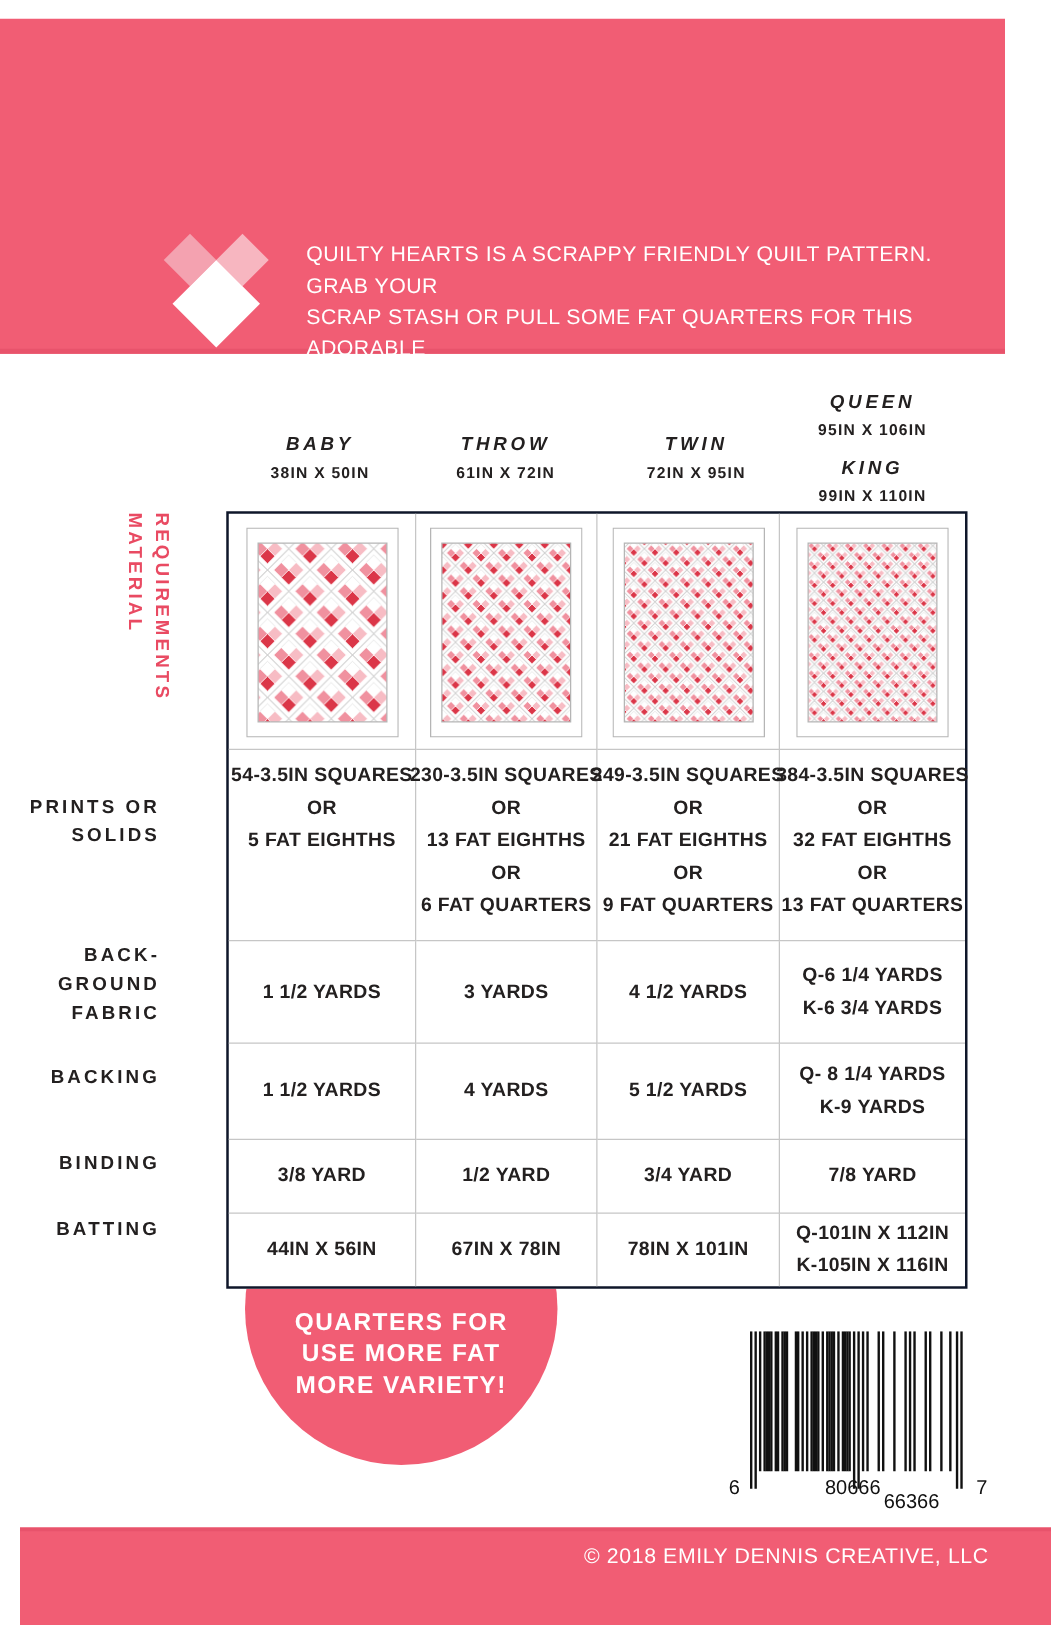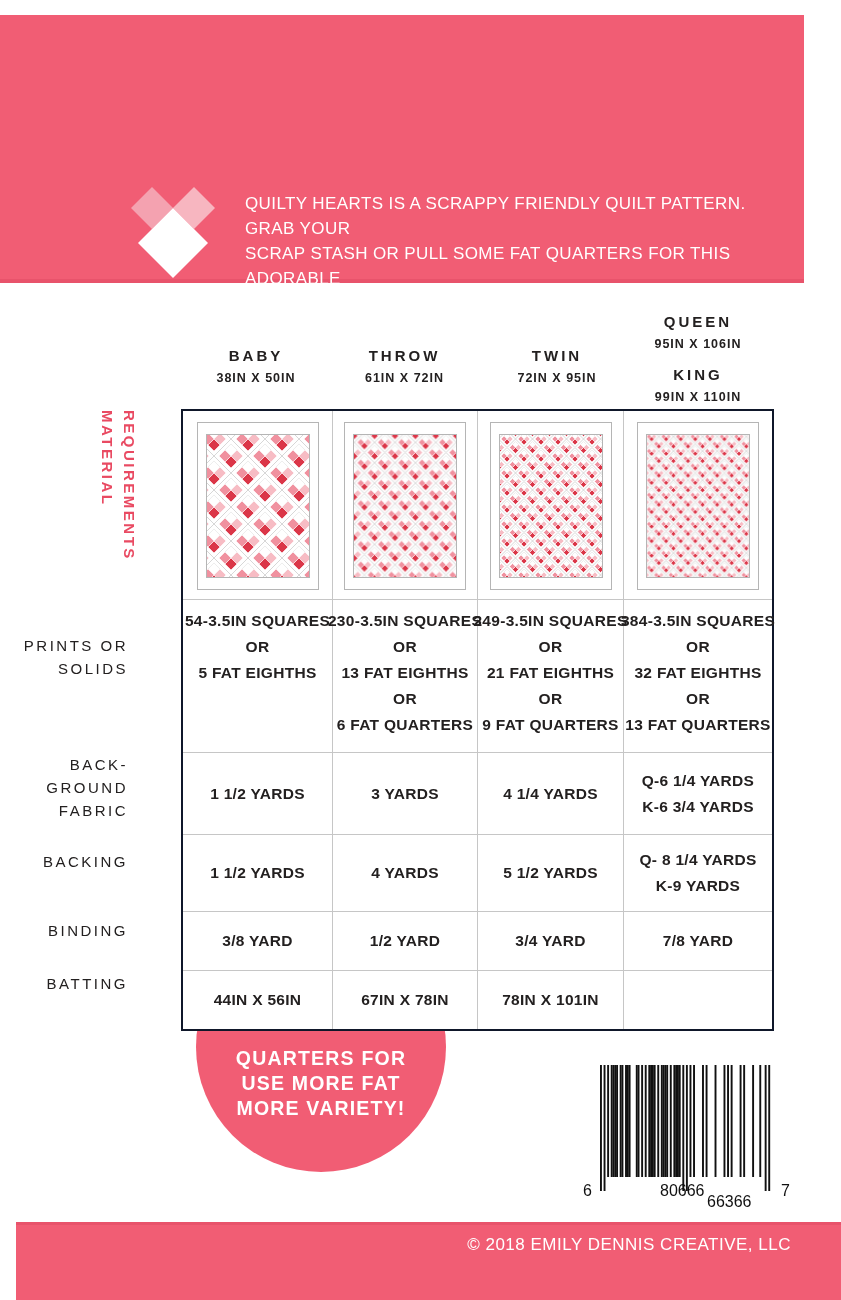--- a/index.html
+++ b/index.html
@@ -18,21 +18,21 @@
     color:#ffffff; font-size:17px; line-height:25px; letter-spacing:0.4px; font-weight:400;
   }
   
   #vert-label {
     position:absolute; left:96px; top:410px; height:140px;
     writing-mode:vertical-lr;
     color:#E94A62; font-weight:700; font-size:15px; letter-spacing:2.5px; line-height:22px;
   }
   
   .col-head { position:absolute; text-align:center; }
-  .col-name { font-size:15px; font-weight:700; letter-spacing:3px; line-height:20px; }
+  .col-name { font-size:15px; font-weight:700; letter-spacing:3px; line-height:20px;font-style:italic; }
   .col-size { font-size:12.5px; font-weight:700; letter-spacing:1px; line-height:20px; margin-top:2px; }
   .col-name.second { margin-top:11px; }
   
   #req-table {
     position:absolute; left:181px; top:409px; width:589px; height:618px;
     border:2px solid #0f172a; background:#ffffff; z-index:2;
     display:grid;
     grid-template-columns:150px 145px 146px 148px;
     grid-template-rows:189px 153px 82px 77px 59px 58px;
   }
@@ -42,21 +42,21 @@
     font-size:15.5px; font-weight:700; letter-spacing:0.3px; line-height:26px;
     text-align:center; overflow:visible; white-space:nowrap;
   }
   .cell.last-col { border-right:none; }
   .cell.last-row { border-bottom:none; }
   .cell.preview-cell { justify-content:flex-start; padding-top:11px; box-sizing:border-box; }
   .cell.prints-cell { justify-content:flex-start; padding-top:8px; box-sizing:border-box; }
   
   .row-label {
     position:absolute; left:18px; width:110px; text-align:right;
-    font-size:15px; font-weight:400; letter-spacing:2.5px; line-height:23px;
+    font-size:15px; font-weight:700; letter-spacing:2.5px; line-height:23px;
   }
   
   #badge {
     position:absolute; left:196px; top:922px; width:250px; height:250px;
     border-radius:50%; background:#F15D74; z-index:1;
     text-align:center; box-sizing:border-box; padding-top:124px;
     color:#ffffff; font-size:19.5px; font-weight:700; letter-spacing:1.2px; line-height:25px;
   }
   
   #barcode-wrap { position:absolute; left:583px; top:1065px; width:212px; height:140px; background:#ffffff; z-index:3; }
@@ -314,21 +314,21 @@
         <div>OR</div>
         <div>13 FAT QUARTERS</div>
       </div>
       <div class="cell">
         <div>1 1/2 YARDS</div>
       </div>
       <div class="cell">
         <div>3 YARDS</div>
       </div>
       <div class="cell">
-        <div>4 1/4 YARDS</div>
+        <div>4 1/2 YARDS</div>
       </div>
       <div class="cell last-col">
         <div>Q-6 1/4 YARDS</div>
         <div>K-6 3/4 YARDS</div>
       </div>
       <div class="cell">
         <div>1 1/2 YARDS</div>
       </div>
       <div class="cell">
         <div>4 YARDS</div>
@@ -353,20 +353,24 @@
         <div>7/8 YARD</div>
       </div>
       <div class="cell last-row">
         <div>44IN X 56IN</div>
       </div>
       <div class="cell last-row">
         <div>67IN X 78IN</div>
       </div>
       <div class="cell last-row">
         <div>78IN X 101IN</div>
+      </div>
+      <div class="cell last-col last-row">
+        <div>Q-101IN X 112IN</div>
+        <div>K-105IN X 116IN</div>
       </div>
     </div>
 
   <div id="row-labels">
       <div class="row-label" style="top: 634px;">
         <div>PRINTS OR</div>
         <div>SOLIDS</div>
       </div>
       <div class="row-label" style="top: 753px;">
         <div>BACK-</div>

